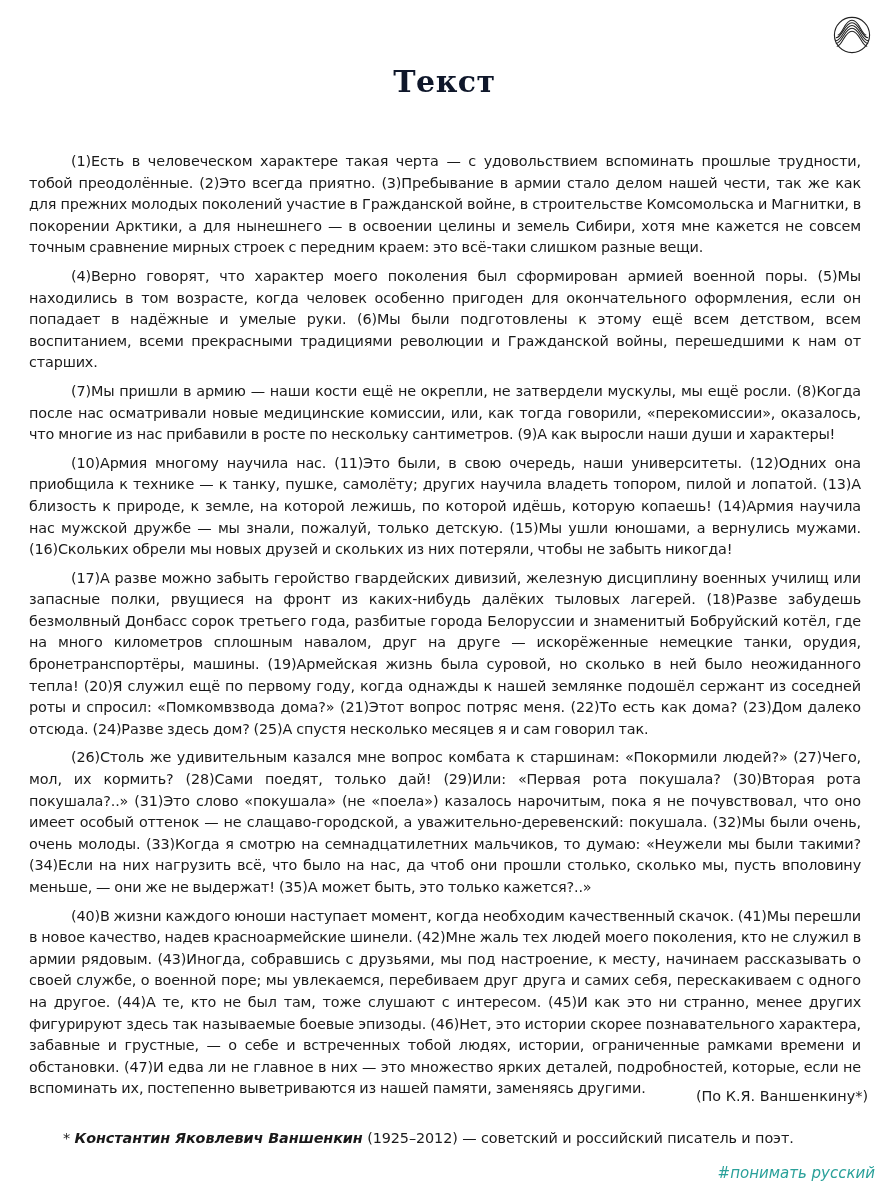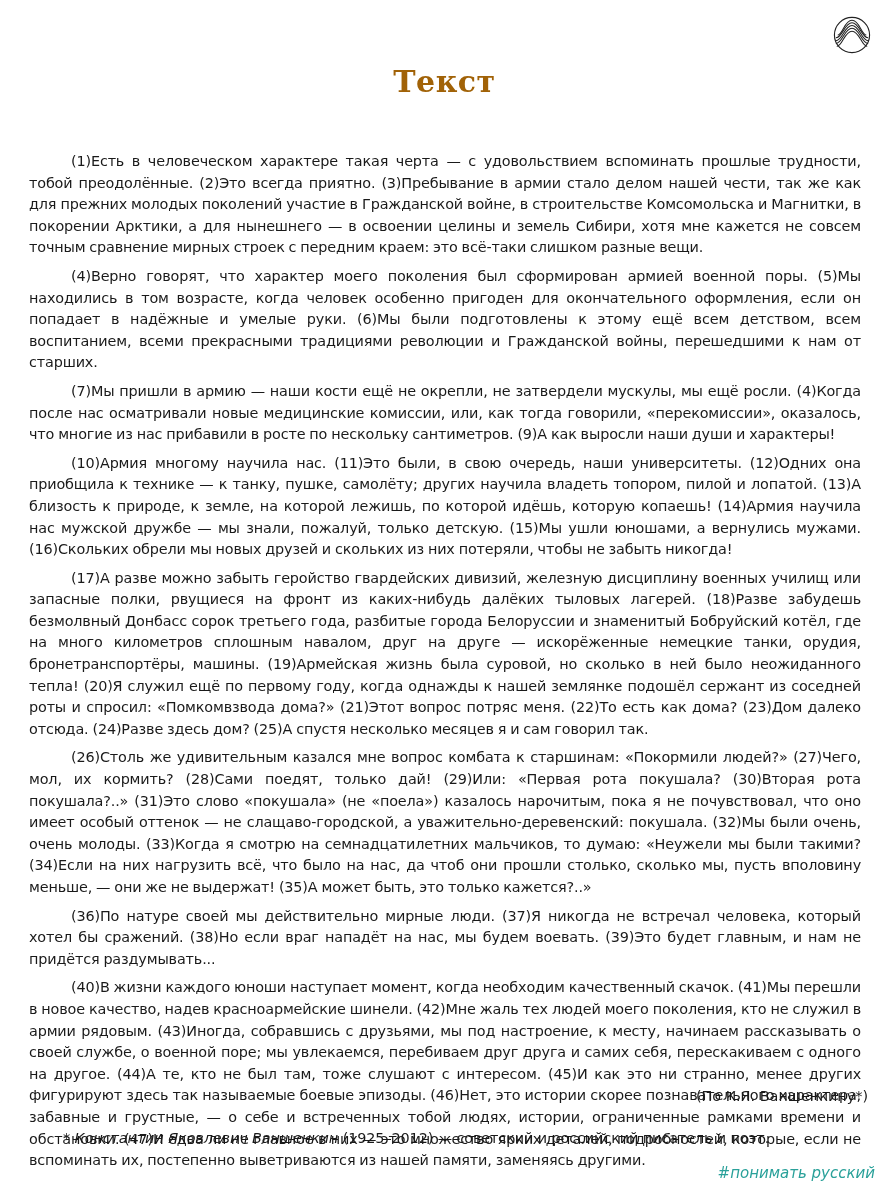--- a/index.html
+++ b/index.html
@@ -24,21 +24,21 @@
     }
     .title {
       position: absolute;
       left: 0;
       right: 0;
       top: 64px;
       text-align: center;
       font-family: "DejaVu Serif", "Liberation Serif", serif;
       font-weight: bold;
       font-size: 30px;
-      color: #a16207;
+      color: #0f172a;
       letter-spacing: 0.5px;
     }
     .body-text {
       position: absolute;
       left: 22px;
       top: 144px;
       width: 846px;
       font-size: 14.4px;
       line-height: 21.6px;
       text-align: justify;
@@ -60,21 +60,21 @@
     .footnote {
       position: absolute;
       left: 63px;
       top: 1128px;
       font-size: 14.4px;
       line-height: 21.6px;
       white-space: nowrap;
       letter-spacing: -0.1px;
     }
     .footnote .fn-name {
-      font-weight: normal;
+      font-weight: bold;
       font-style: italic;
     }
     .hashtag {
       position: absolute;
       right: 14px;
       top: 1164px;
       font-size: 15px;
       font-style: italic;
       color: #2aa19a;
     }
@@ -89,25 +89,24 @@
   <path d="M3 23 C10 23, 12 7, 20 7 C28 7, 30 23, 37 23" fill="none" stroke="#222" stroke-width="1.1"></path>
   <path d="M4 32 C10 32, 12 16, 20 16 C28 16, 30 32, 36 32" fill="none" stroke="#222" stroke-width="1.1"></path>
   <path d="M5 20 C10 20, 12 4.5, 20 4.5 C28 4.5, 30 20, 35 20" fill="none" stroke="#222" stroke-width="1.1"></path>
 </svg>
 
 <div class="title">Текст</div>
 
 <div class="body-text">
   <p>(1)Есть в человеческом характере такая черта — с удовольствием вспоминать прошлые трудности, тобой преодолённые. (2)Это всегда приятно. (3)Пребывание в армии стало делом нашей чести, так же как для прежних молодых поколений участие в Гражданской войне, в строительстве Комсомольска и Магнитки, в покорении Арктики, а для нынешнего — в освоении целины и земель Сибири, хотя мне кажется не совсем точным сравнение мирных строек с передним краем: это всё-таки слишком разные вещи.</p>
   <p>(4)Верно говорят, что характер моего поколения был сформирован армией военной поры. (5)Мы находились в том возрасте, когда человек особенно пригоден для окончательного оформления, если он попадает в надёжные и умелые руки. (6)Мы были подготовлены к этому ещё всем детством, всем воспитанием, всеми прекрасными традициями революции и Гражданской войны, перешедшими к нам от старших.</p>
-  <p>(7)Мы пришли в армию — наши кости ещё не окрепли, не затвердели мускулы, мы ещё росли. (4)Когда после нас осматривали новые медицинские комиссии, или, как тогда говорили, «перекомиссии», оказалось, что многие из нас прибавили в росте по нескольку сантиметров. (9)А как выросли наши души и характеры!</p>
+  <p>(7)Мы пришли в армию — наши кости ещё не окрепли, не затвердели мускулы, мы ещё росли. (8)Когда после нас осматривали новые медицинские комиссии, или, как тогда говорили, «перекомиссии», оказалось, что многие из нас прибавили в росте по нескольку сантиметров. (9)А как выросли наши души и характеры!</p>
   <p>(10)Армия многому научила нас. (11)Это были, в свою очередь, наши университеты. (12)Одних она приобщила к технике — к танку, пушке, самолёту; других научила владеть топором, пилой и лопатой. (13)А близость к природе, к земле, на которой лежишь, по которой идёшь, которую копаешь! (14)Армия научила нас мужской дружбе — мы знали, пожалуй, только детскую. (15)Мы ушли юношами, а вернулись мужами. (16)Скольких обрели мы новых друзей и скольких из них потеряли, чтобы не забыть никогда!</p>
   <p>(17)А разве можно забыть геройство гвардейских дивизий, железную дисциплину военных училищ или запасные полки, рвущиеся на фронт из каких-нибудь далёких тыловых лагерей. (18)Разве забудешь безмолвный Донбасс сорок третьего года, разбитые города Белоруссии и знаменитый Бобруйский котёл, где на много километров сплошным навалом, друг на друге — искорёженные немецкие танки, орудия, бронетранспортёры, машины. (19)Армейская жизнь была суровой, но сколько в ней было неожиданного тепла! (20)Я служил ещё по первому году, когда однажды к нашей землянке подошёл сержант из соседней роты и спросил: «Помкомвзвода дома?» (21)Этот вопрос потряс меня. (22)То есть как дома? (23)Дом далеко отсюда. (24)Разве здесь дом? (25)А спустя несколько месяцев я и сам говорил так.</p>
   <p>(26)Столь же удивительным казался мне вопрос комбата к старшинам: «Покормили людей?» (27)Чего, мол, их кормить? (28)Сами поедят, только дай! (29)Или: «Первая рота покушала? (30)Вторая рота покушала?..» (31)Это слово «покушала» (не «поела») казалось нарочитым, пока я не почувствовал, что оно имеет особый оттенок — не слащаво-городской, а уважительно-деревенский: покушала. (32)Мы были очень, очень молоды. (33)Когда я смотрю на семнадцатилетних мальчиков, то думаю: «Неужели мы были такими? (34)Если на них нагрузить всё, что было на нас, да чтоб они прошли столько, сколько мы, пусть вполовину меньше, — они же не выдержат! (35)А может быть, это только кажется?..»</p>
-  <p>(36)По натуре своей мы действительно мирные люди. (37)Я никогда не встречал человека, который хотел бы сражений. (38)Но если враг нападёт на нас, мы будем воевать. (39)Это будет главным, и нам не придётся раздумывать...</p>
   <p>(40)В жизни каждого юноши наступает момент, когда необходим качественный скачок. (41)Мы перешли в новое качество, надев красноармейские шинели. (42)Мне жаль тех людей моего поколения, кто не служил в армии рядовым. (43)Иногда, собравшись с друзьями, мы под настроение, к месту, начинаем рассказывать о своей службе, о военной поре; мы увлекаемся, перебиваем друг друга и самих себя, перескакиваем с одного на другое. (44)А те, кто не был там, тоже слушают с интересом. (45)И как это ни странно, менее других фигурируют здесь так называемые боевые эпизоды. (46)Нет, это истории скорее познавательного характера, забавные и грустные, — о себе и встреченных тобой людях, истории, ограниченные рамками времени и обстановки. (47)И едва ли не главное в них — это множество ярких деталей, подробностей, которые, если не вспоминать их, постепенно выветриваются из нашей памяти, заменяясь другими.</p>
 </div>
 
 <div class="attribution">(По К.Я. Ваншенкину*)</div>
 
 <div class="footnote"><span>* </span><span class="fn-name">Константин Яковлевич Ваншенкин</span><span> (1925–2012) — советский и российский писатель и поэт.</span></div>
 
 <div class="hashtag">#понимать русский</div>
 
 </body></html>

